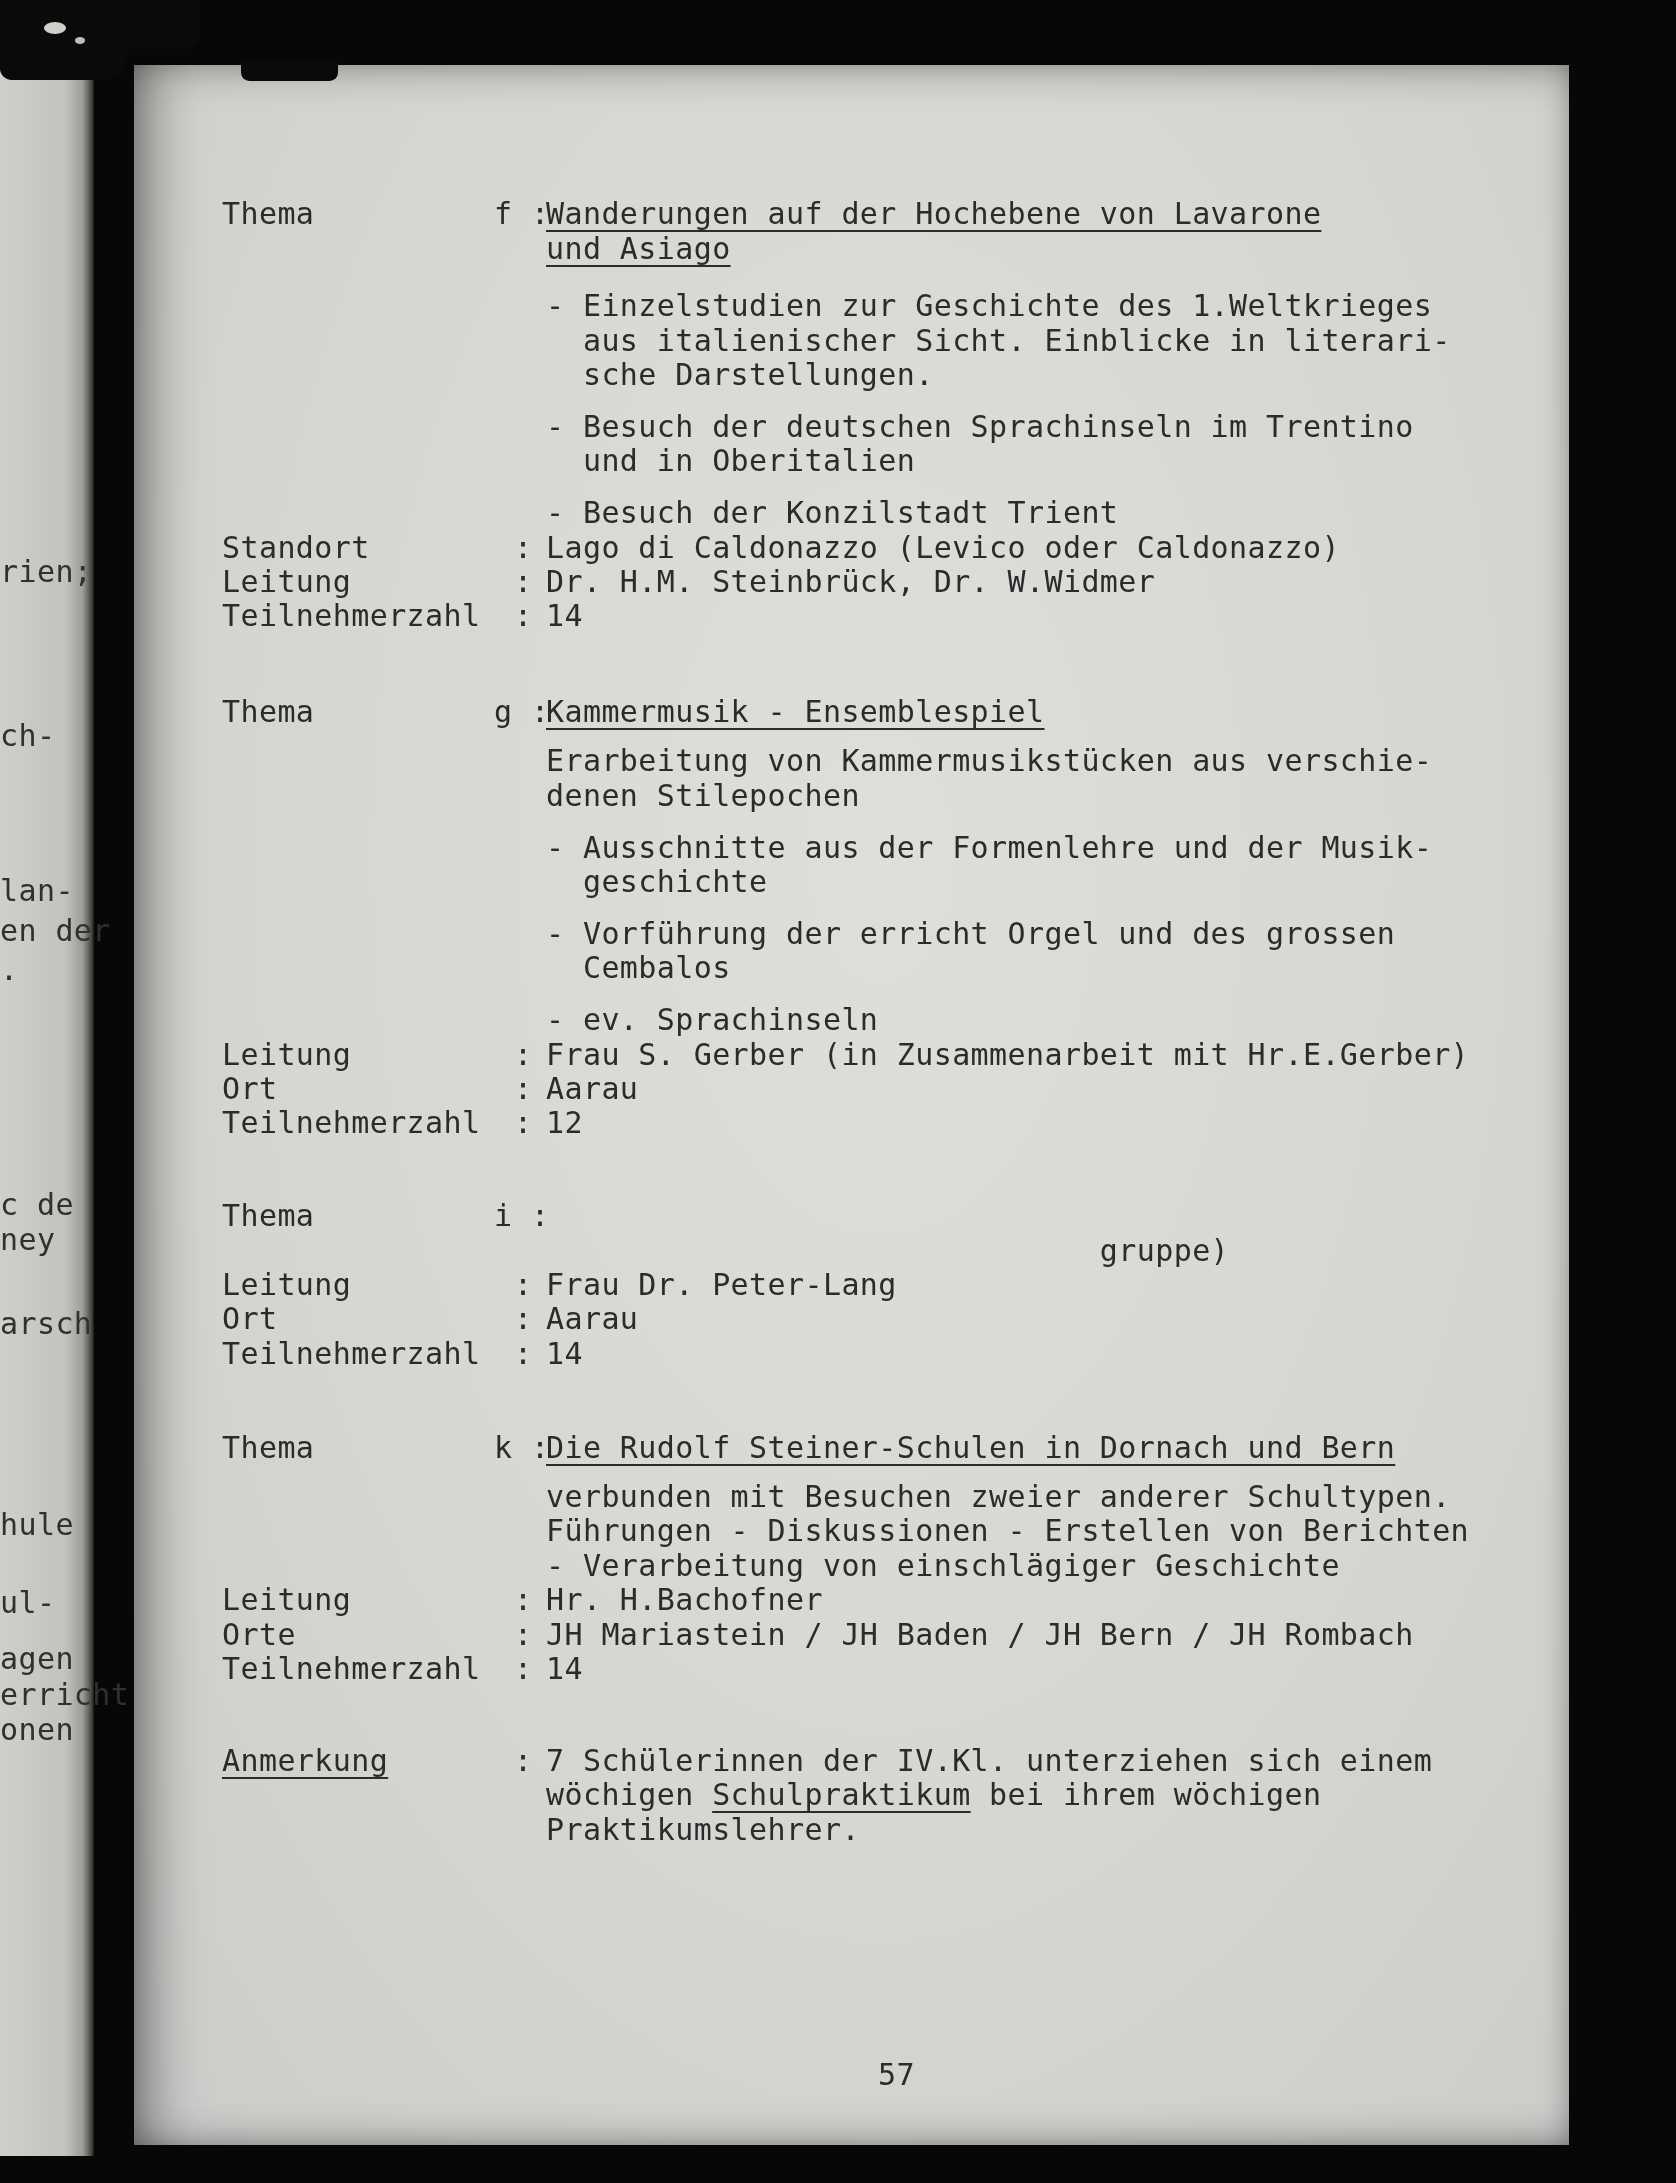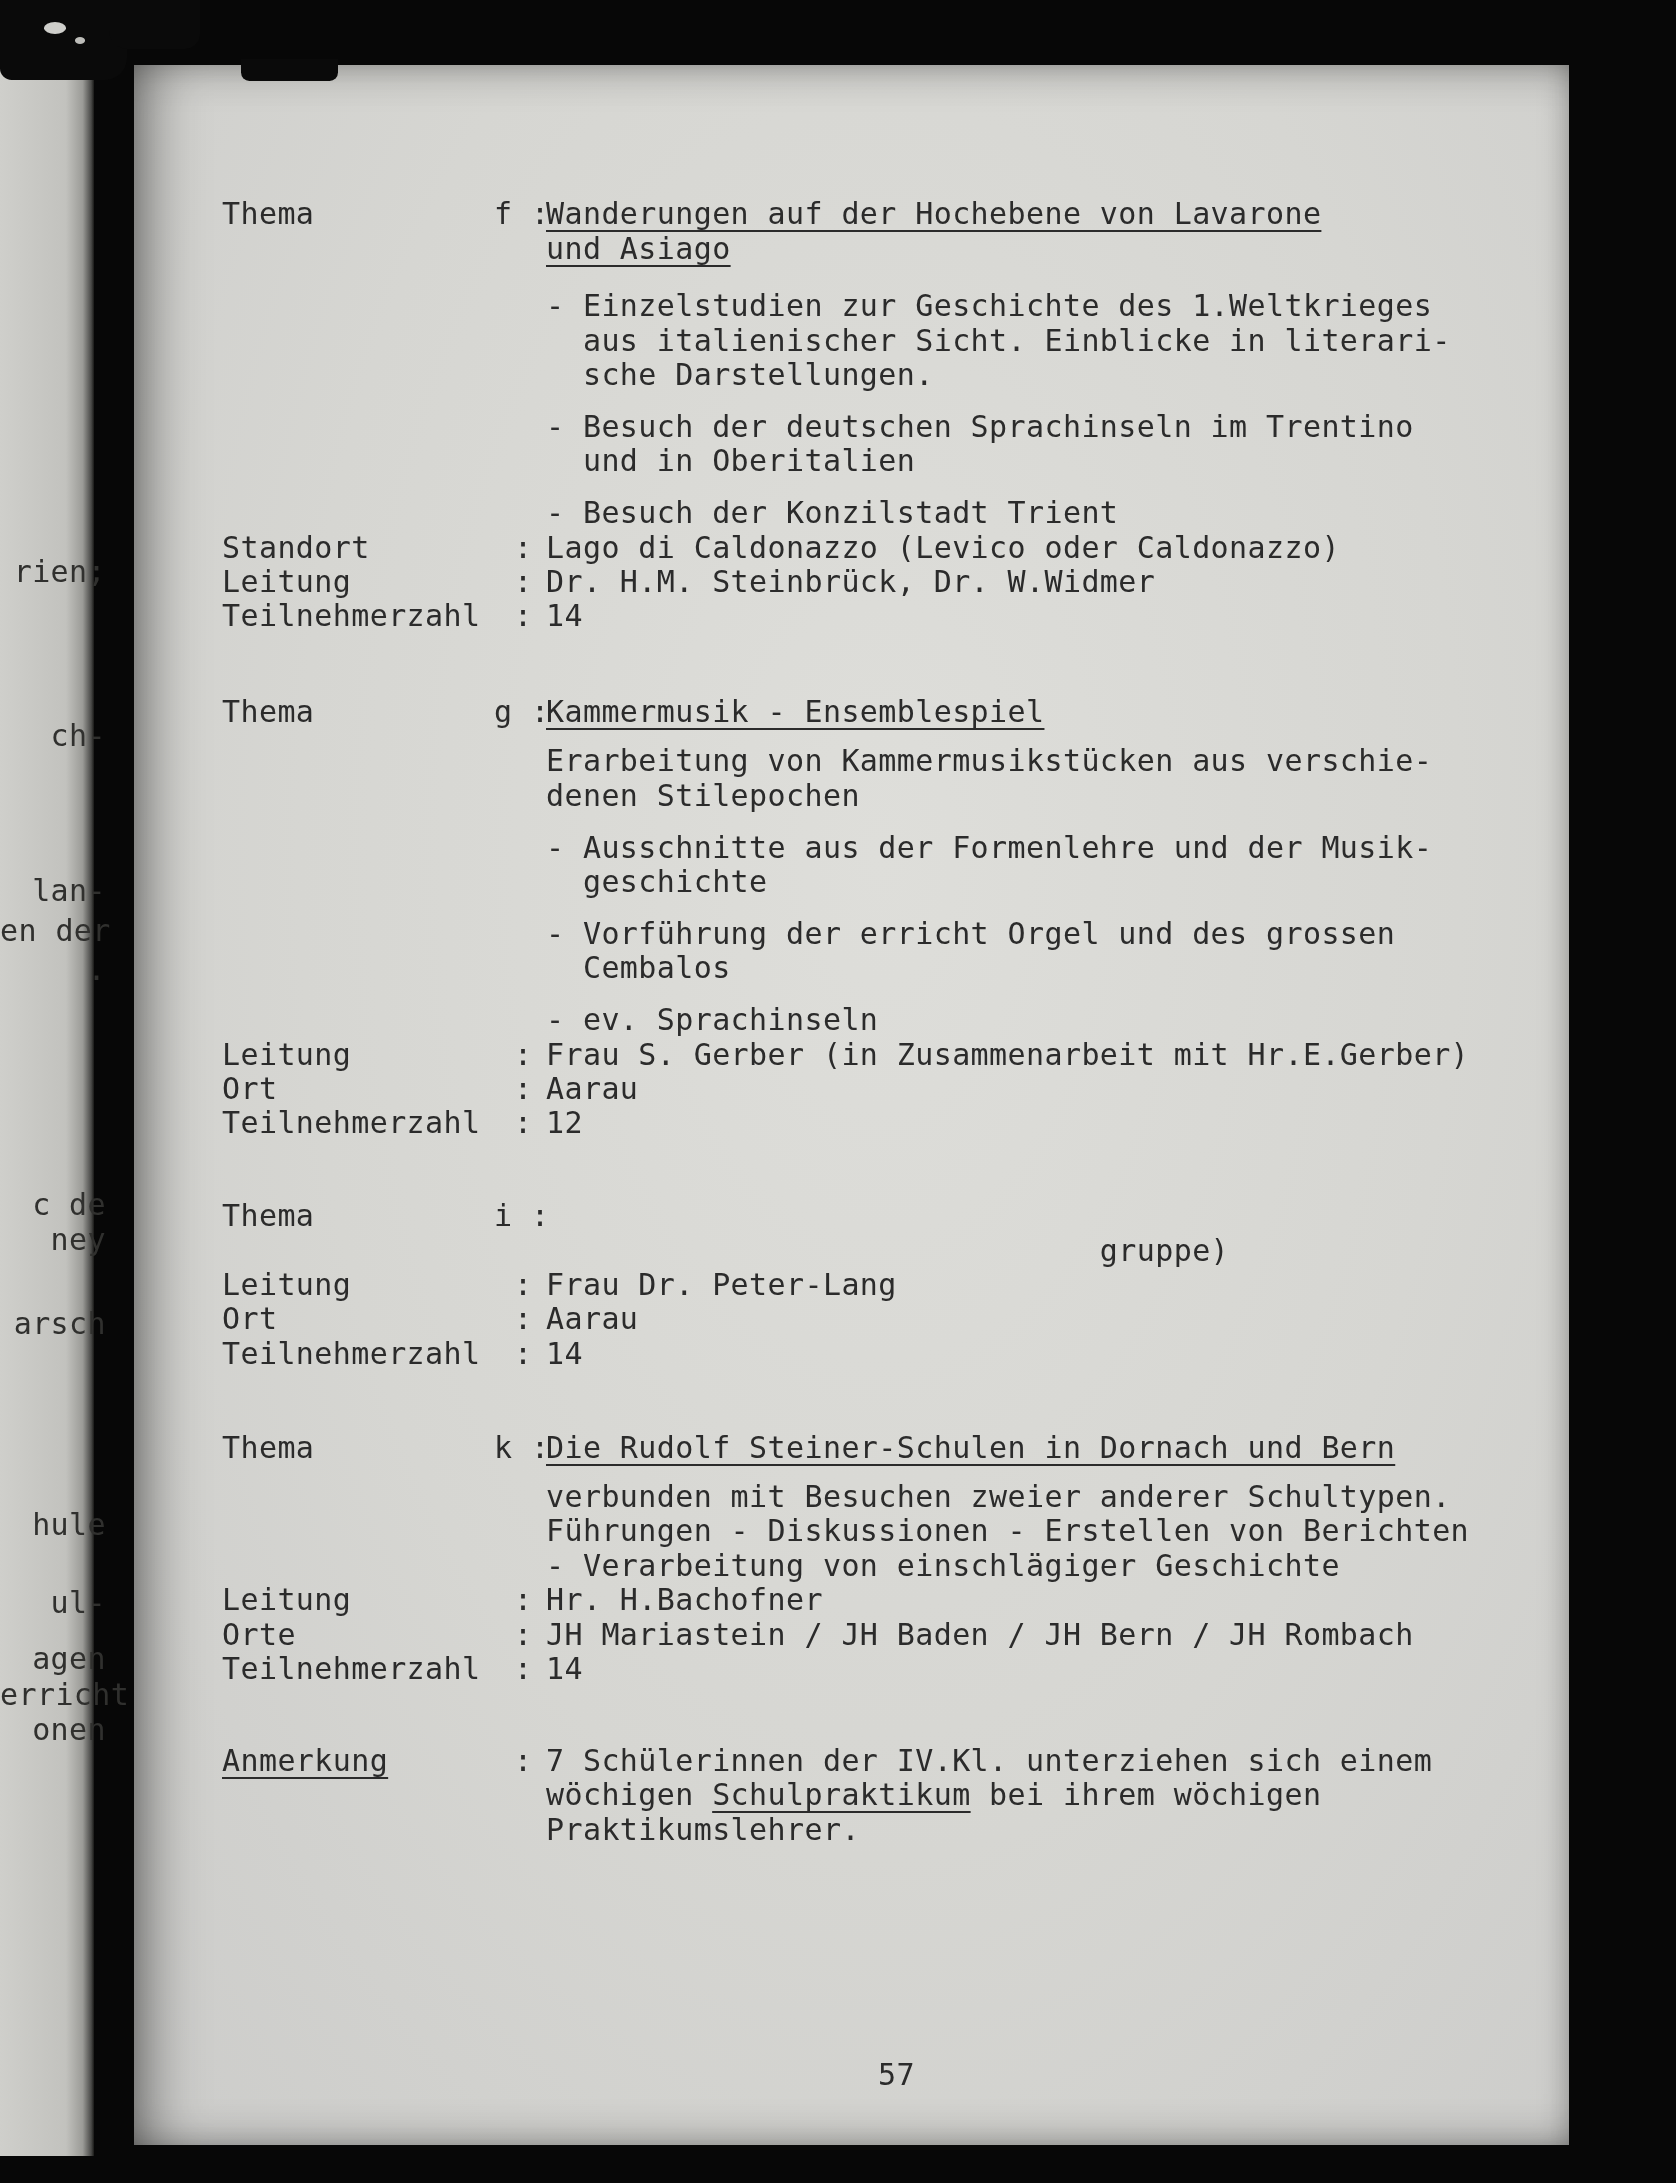--- a/index.html
+++ b/index.html
@@ -23,21 +23,21 @@
                     inset 0 -25px 50px -34px rgba(0,0,0,0.35);}
   
   .t{position:absolute;white-space:pre;font-size:30px;line-height:34px;color:#2b2b2b;
      letter-spacing:0.4px;}
   .u{text-decoration:underline;text-underline-offset:5.9px;text-decoration-thickness:1.7px;}
   .lab{left:222px;}
   .key{left:494px;}
   .col{left:514px;}
   .val{left:546px;}
   .bod{left:546px;}
-  .frag{left:0;width:106px;text-align:right;color:#30302e;}
+  .frag{left:0;width:106px;color:#30302e;}
   .pnum{left:878px;top:2058px;}
 </style>
 </head>
 <body>
 
 <div id="canvas">
 
   <div class="strip">
     <div class="t frag" style="top:503px">rien;</div>
     <div class="t frag" style="top:667px">ch-</div>

